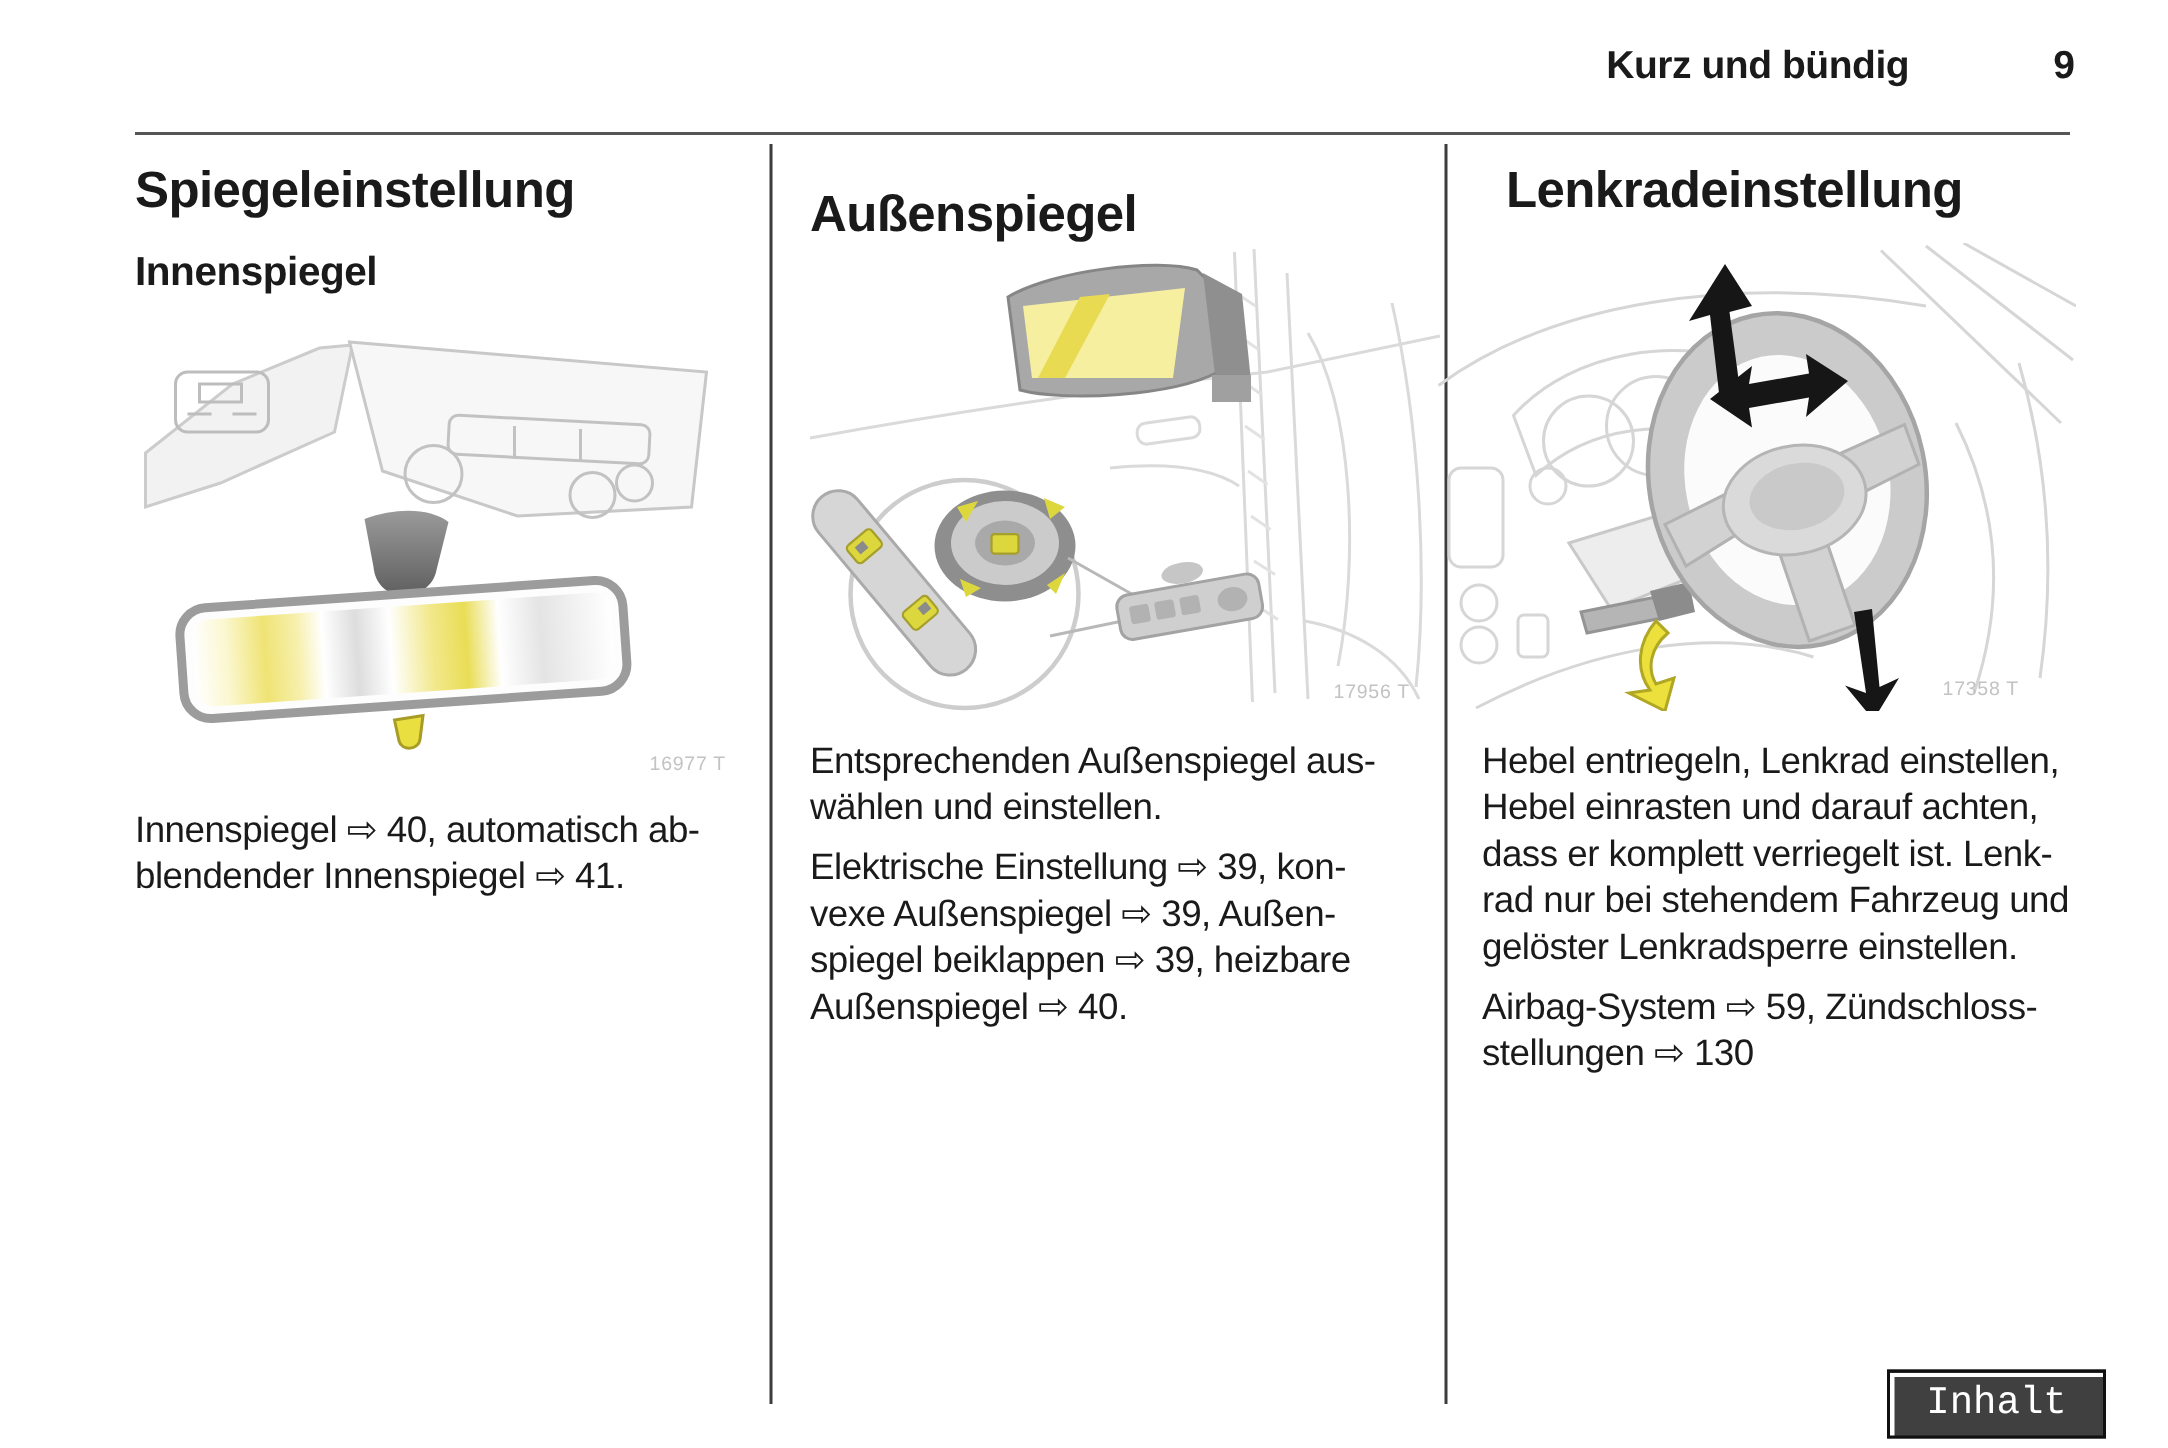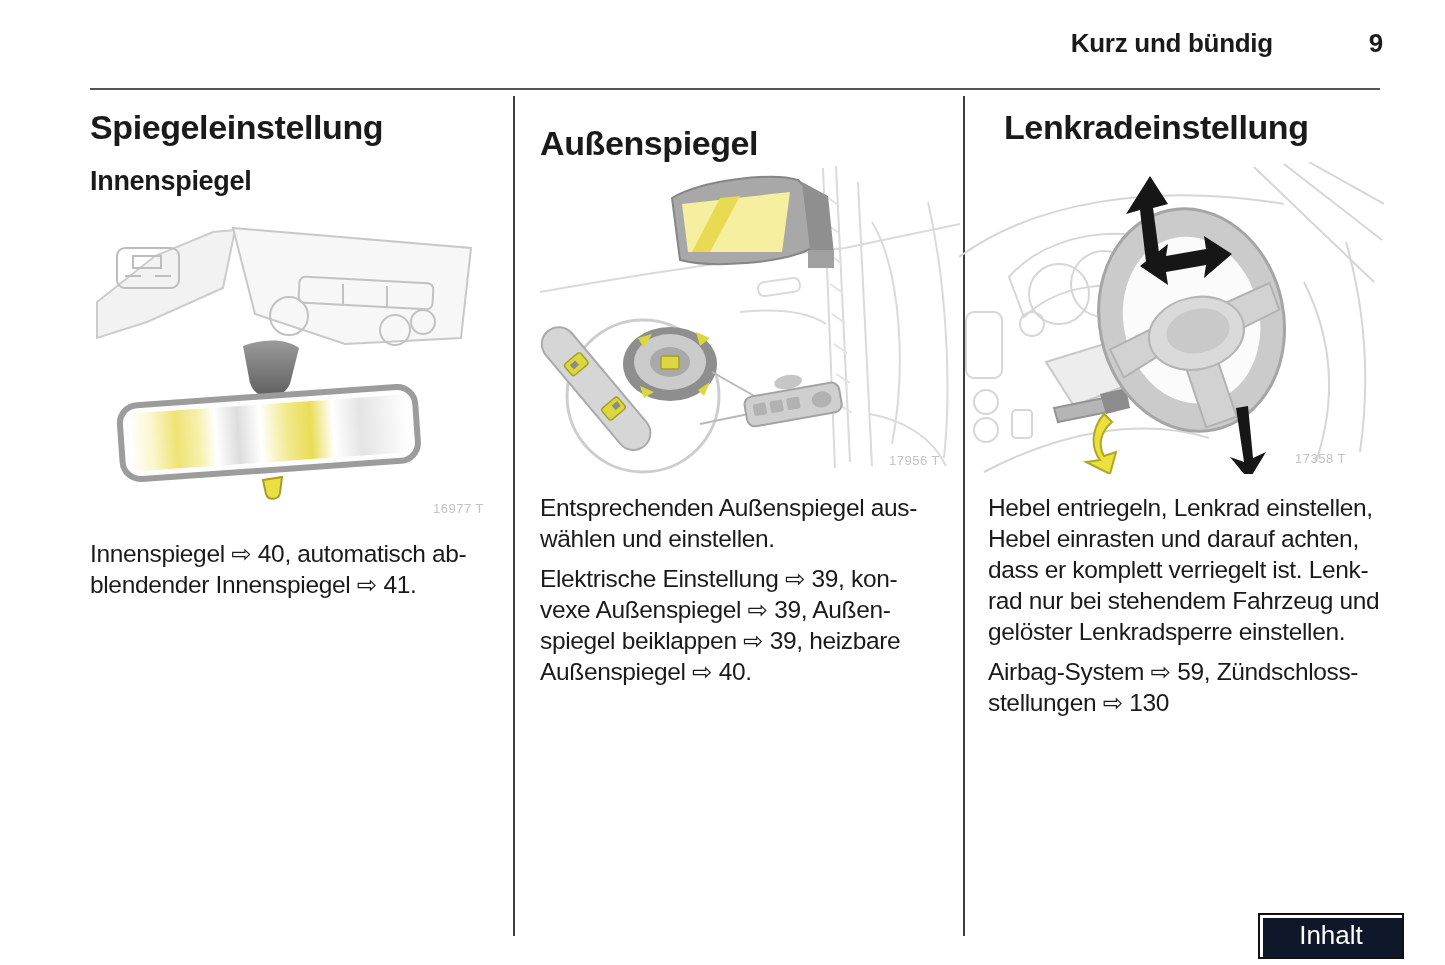--- a/index.html
+++ b/index.html
@@ -15,22 +15,22 @@
   .vdiv2{left:963px;}
   .col-title{position:absolute;top:108px;font-size:34px;font-weight:bold;letter-spacing:-0.4px;margin:0;}
   .col-sub{position:absolute;top:166px;font-size:27px;font-weight:bold;letter-spacing:-0.3px;margin:0;}
   .fig{position:absolute;margin:0;}
   .fig svg{display:block;width:100%;height:100%;}
   .figcap{position:absolute;font-size:13px;color:#c3c3c3;letter-spacing:0.5px;font-weight:normal;}
   .textblock{position:absolute;font-size:24.5px;line-height:31px;letter-spacing:-0.35px;}
   .textblock p{margin:0 0 9px 0;white-space:pre-line;}
   .inhalt{
     position:absolute;left:1258px;top:913px;width:146px;height:46px;
-    background:#0f172a;border:2px solid #101010;box-shadow:inset 3px 3px 0 0 #ffffff;
-    color:#ffffff;font-family:Liberation Sans, sans-serif;
+    background:#404040;border:2px solid #101010;box-shadow:inset 3px 3px 0 0 #ffffff;
+    color:#ffffff;font-family:Liberation Mono, monospace;
     font-size:26px;display:flex;align-items:center;justify-content:center;
     cursor:pointer;padding:0 0 2px 0;box-sizing:border-box;
   }
 </style>
 </head>
 <body>
 
 <div class="page">
 
   <div class="hdr">

